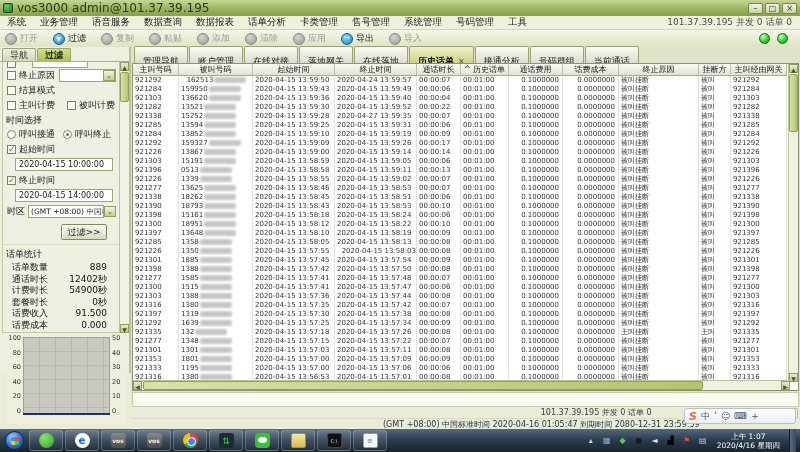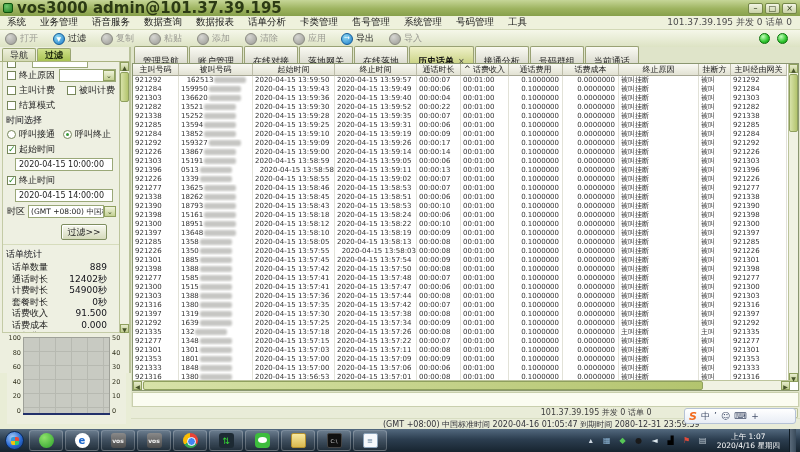--- a/index.html
+++ b/index.html
@@ -5,21 +5,21 @@
   html,body{margin:0;padding:0;background:#888;}
   #app{position:relative;width:800px;height:452px;overflow:hidden;background:#e9edd6;
        font-family:"DejaVu Sans",sans-serif;cursor:default;-webkit-font-smoothing:none;}
   #app *{box-sizing:border-box;}
 
   
   .titlebar{position:absolute;left:0;top:0;width:800px;height:16px;
     background:linear-gradient(#c6d698,#9db35f 55%,#87a04b);display:flex;align-items:center;}
   .app-icon{width:10px;height:10px;margin:0 4px 0 3px;border-radius:2px;
     background:radial-gradient(circle at 35% 30%,#6fc76f,#1d7a1d);border:1px solid #0d520d;}
-  .title{font-size:15px;font-weight:bold;color:#2c3a14;flex:1;white-space:nowrap;}
+  .title{font-size:12px;font-weight:normal;color:#2c3a14;flex:1;white-space:nowrap;}
   .winbtns{display:flex;gap:2px;margin-right:3px;}
   .wbtn{width:15px;height:11px;font-size:8px;line-height:10px;text-align:center;color:#2e3a1a;
     background:linear-gradient(#f3f5e6,#c9d2a6);border:1px solid #75874a;border-radius:2px;}
 
   
   .menubar{position:absolute;left:0;top:16px;width:800px;height:14px;background:#eef1dc;
     border-bottom:1px solid #d2d8b6;display:flex;align-items:center;}
   .menu-item{font-size:9.5px;color:#161616;padding:0 7px;white-space:nowrap;}
   .menu-right{margin-left:auto;font-size:9px;color:#4c4c4c;padding-right:8px;white-space:nowrap;}
 
@@ -240,27 +240,27 @@
         </div>
       <div class="frow">
         <span class="cb"></span>
         <span>终止原因</span>
         <span class="darrowbox">
             <span class="darrow">⌄</span>
           </span>
       </div>
       <div class="frow">
         <span class="cb"></span>
+        <span>结算模式</span>
+      </div>
+      <div class="frow">
+        <span class="cb"></span>
         <span style="width:48px;">主叫计费</span>
         <span class="cb"></span>
         <span>被叫计费</span>
-      </div>
-      <div class="frow">
-        <span class="cb"></span>
-        <span>结算模式</span>
       </div>
       <div class="sec-label">时间选择</div>
       <div class="frow">
         <span class="radio"></span>
         <span style="width:44px;">呼叫接通</span>
         <span class="radio sel"></span>
         <span>呼叫终止</span>
       </div>
       <div class="frow">
         <span class="cb checked"></span>
@@ -349,33 +349,33 @@
         <div class="mtab">号码群组</div>
         <div class="mtab">当前通话</div>
       </div>
     <div class="grid">
       <div class="thead" id="thead">
           <div class="th" style="width: 46px;">主叫号码</div>
           <div class="th" style="width: 74px;">被叫号码</div>
           <div class="th" style="width: 82px;">起始时间</div>
           <div class="th" style="width: 82px;">终止时间</div>
           <div class="th" style="width: 44px;">通话时长</div>
-          <div class="th" style="width: 48px;">^ 话费收入</div>
+          <div class="th" style="width: 48px;">^ 历史话单</div>
           <div class="th" style="width: 54px;">通话费用</div>
           <div class="th" style="width: 56px;">话费成本</div>
           <div class="th" style="width: 80px;">终止原因</div>
           <div class="th" style="width: 32px;">挂断方</div>
           <div class="th" style="width: 56px;">主叫经由网关</div>
         </div>
       <div id="tbody">
           <div class="tr">
             <div class="td" style="width: 46px;">921292</div>
             <div class="td" style="width: 74px; text-align: center;"><span>162513</span><span class="redact"></span></div>
             <div class="td" style="width: 82px;">2020-04-15 13:59:50</div>
-            <div class="td" style="width: 82px;">2020-04-15 13:59:57</div>
+            <div class="td" style="width: 82px;">2020-04-24 13:59:57</div>
             <div class="td" style="width: 44px;">00:00:07</div>
             <div class="td" style="width: 48px;">00:01:00</div>
             <div class="td rgt" style="width: 54px;">0.1000000</div>
             <div class="td rgt" style="width: 56px;">0.0000000</div>
             <div class="td" style="width: 80px;">被叫挂断</div>
             <div class="td" style="width: 32px;">被叫</div>
             <div class="td" style="width: 56px;">921292</div>
           </div>
           <div class="tr">
             <div class="td" style="width: 46px;">921284</div>
@@ -413,21 +413,21 @@
             <div class="td rgt" style="width: 54px;">0.1000000</div>
             <div class="td rgt" style="width: 56px;">0.0000000</div>
             <div class="td" style="width: 80px;">被叫挂断</div>
             <div class="td" style="width: 32px;">被叫</div>
             <div class="td" style="width: 56px;">921282</div>
           </div>
           <div class="tr">
             <div class="td" style="width: 46px;">921338</div>
             <div class="td" style="width: 74px;"><span>15252</span><span class="redact"></span></div>
             <div class="td" style="width: 82px;">2020-04-15 13:59:28</div>
-            <div class="td" style="width: 82px;">2020-04-15 13:59:35</div>
+            <div class="td" style="width: 82px;">2020-04-27 13:59:35</div>
             <div class="td" style="width: 44px;">00:00:07</div>
             <div class="td" style="width: 48px;">00:01:00</div>
             <div class="td rgt" style="width: 54px;">0.1000000</div>
             <div class="td rgt" style="width: 56px;">0.0000000</div>
             <div class="td" style="width: 80px;">被叫挂断</div>
             <div class="td" style="width: 32px;">被叫</div>
             <div class="td" style="width: 56px;">921338</div>
           </div>
           <div class="tr">
             <div class="td" style="width: 46px;">921285</div>
@@ -490,21 +490,21 @@
             <div class="td" style="width: 48px;">00:01:00</div>
             <div class="td rgt" style="width: 54px;">0.1000000</div>
             <div class="td rgt" style="width: 56px;">0.0000000</div>
             <div class="td" style="width: 80px;">被叫挂断</div>
             <div class="td" style="width: 32px;">被叫</div>
             <div class="td" style="width: 56px;">921303</div>
           </div>
           <div class="tr">
             <div class="td" style="width: 46px;">921396</div>
             <div class="td" style="width: 74px;"><span>0513</span><span class="redact"></span></div>
-            <div class="td" style="width: 82px; text-align: right;">2020-04-15 13:58:58</div>
+            <div class="td" style="width: 82px;">2020-04-15 13:58:58</div>
             <div class="td" style="width: 82px;">2020-04-15 13:59:11</div>
             <div class="td" style="width: 44px;">00:00:13</div>
             <div class="td" style="width: 48px;">00:01:00</div>
             <div class="td rgt" style="width: 54px;">0.1000000</div>
             <div class="td rgt" style="width: 56px;">0.0000000</div>
             <div class="td" style="width: 80px;">被叫挂断</div>
             <div class="td" style="width: 32px;">被叫</div>
             <div class="td" style="width: 56px;">921396</div>
           </div>
           <div class="tr">
@@ -775,21 +775,21 @@
             <div class="td" style="width: 44px;">00:00:09</div>
             <div class="td" style="width: 48px;">00:01:00</div>
             <div class="td rgt" style="width: 54px;">0.1000000</div>
             <div class="td rgt" style="width: 56px;">0.0000000</div>
             <div class="td" style="width: 80px;">被叫挂断</div>
             <div class="td" style="width: 32px;">被叫</div>
             <div class="td" style="width: 56px;">921353</div>
           </div>
           <div class="tr">
             <div class="td" style="width: 46px;">921333</div>
-            <div class="td" style="width: 74px;"><span>1848</span><span class="redact"></span></div>
+            <div class="td" style="width: 74px;"><span>1195</span><span class="redact"></span></div>
             <div class="td" style="width: 82px;">2020-04-15 13:57:00</div>
             <div class="td" style="width: 82px;">2020-04-15 13:57:06</div>
             <div class="td" style="width: 44px;">00:00:06</div>
             <div class="td" style="width: 48px;">00:01:00</div>
             <div class="td rgt" style="width: 54px;">0.1000000</div>
             <div class="td rgt" style="width: 56px;">0.0000000</div>
             <div class="td" style="width: 80px;">被叫挂断</div>
             <div class="td" style="width: 32px;">被叫</div>
             <div class="td" style="width: 56px;">921333</div>
           </div>

